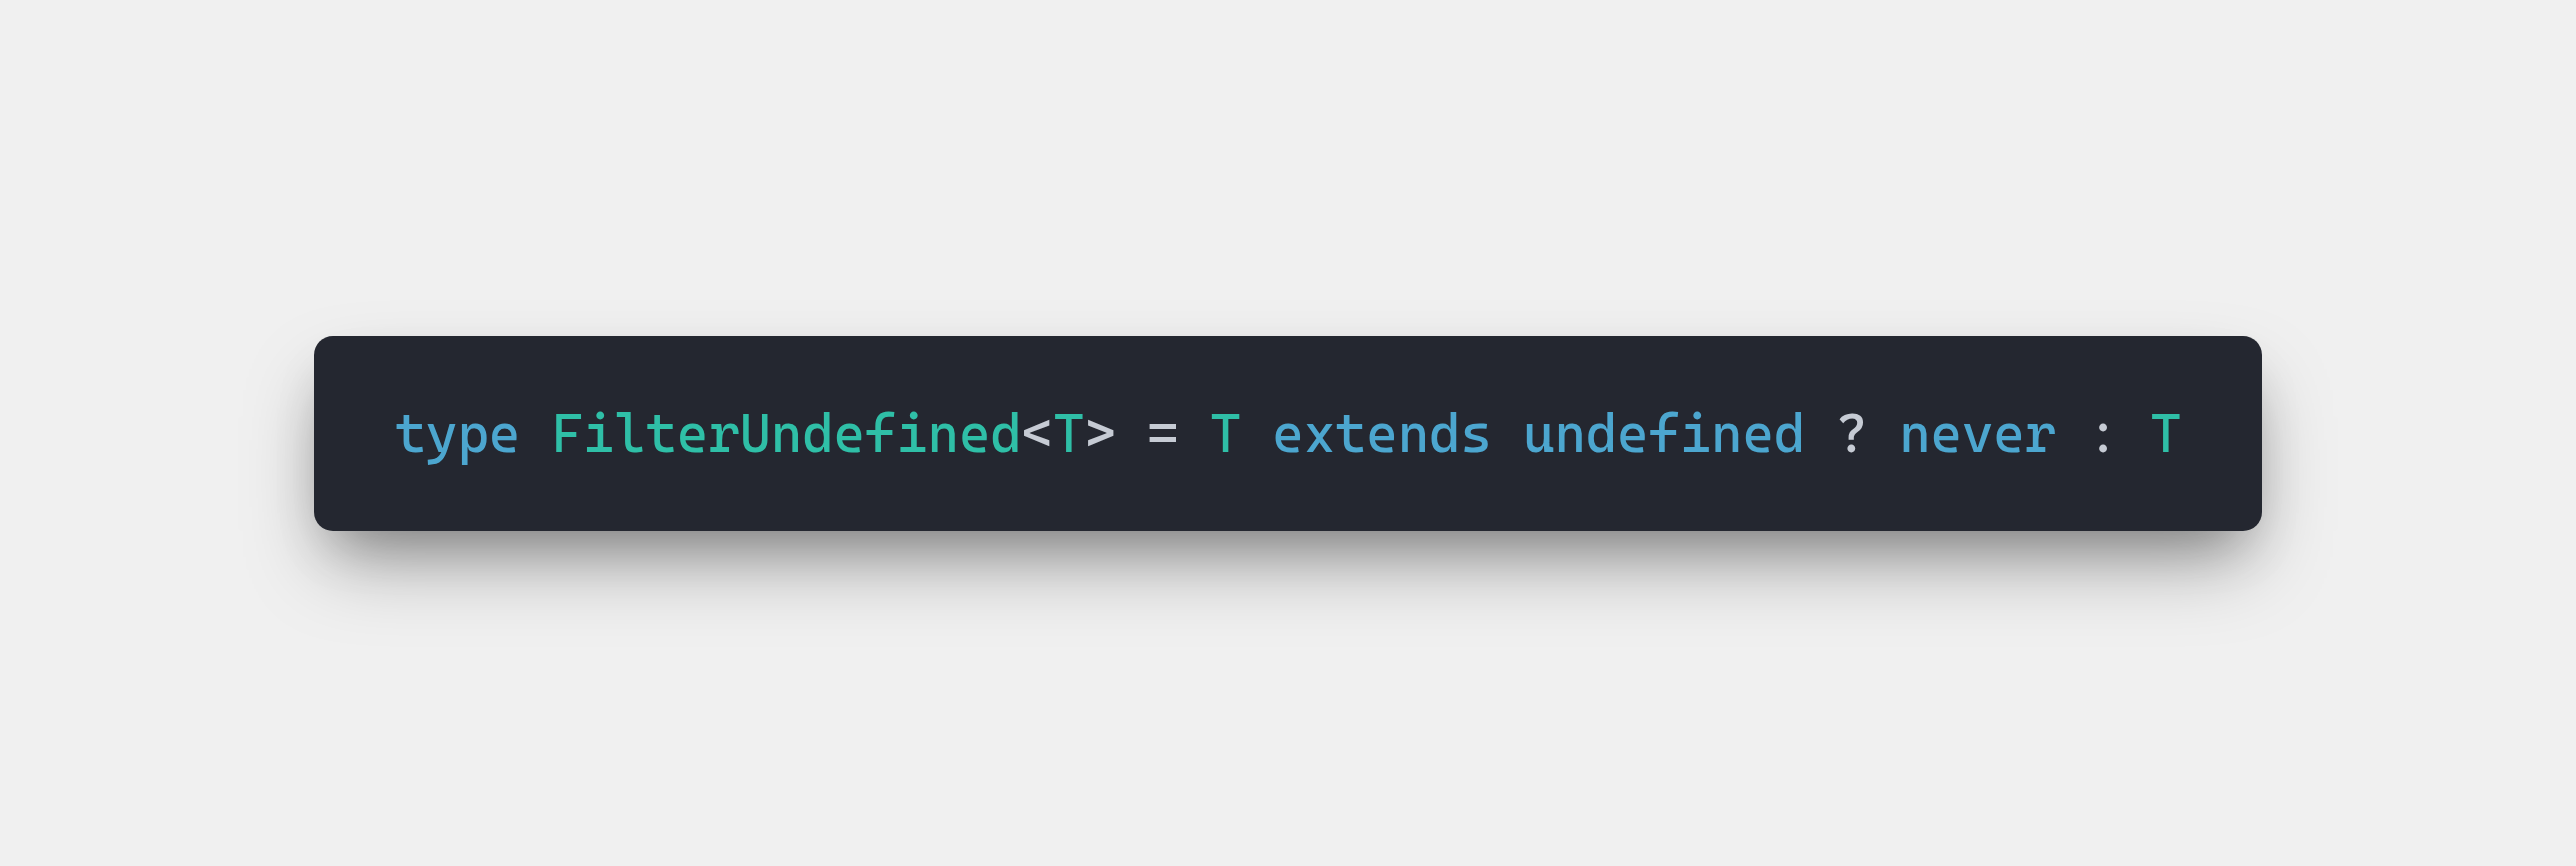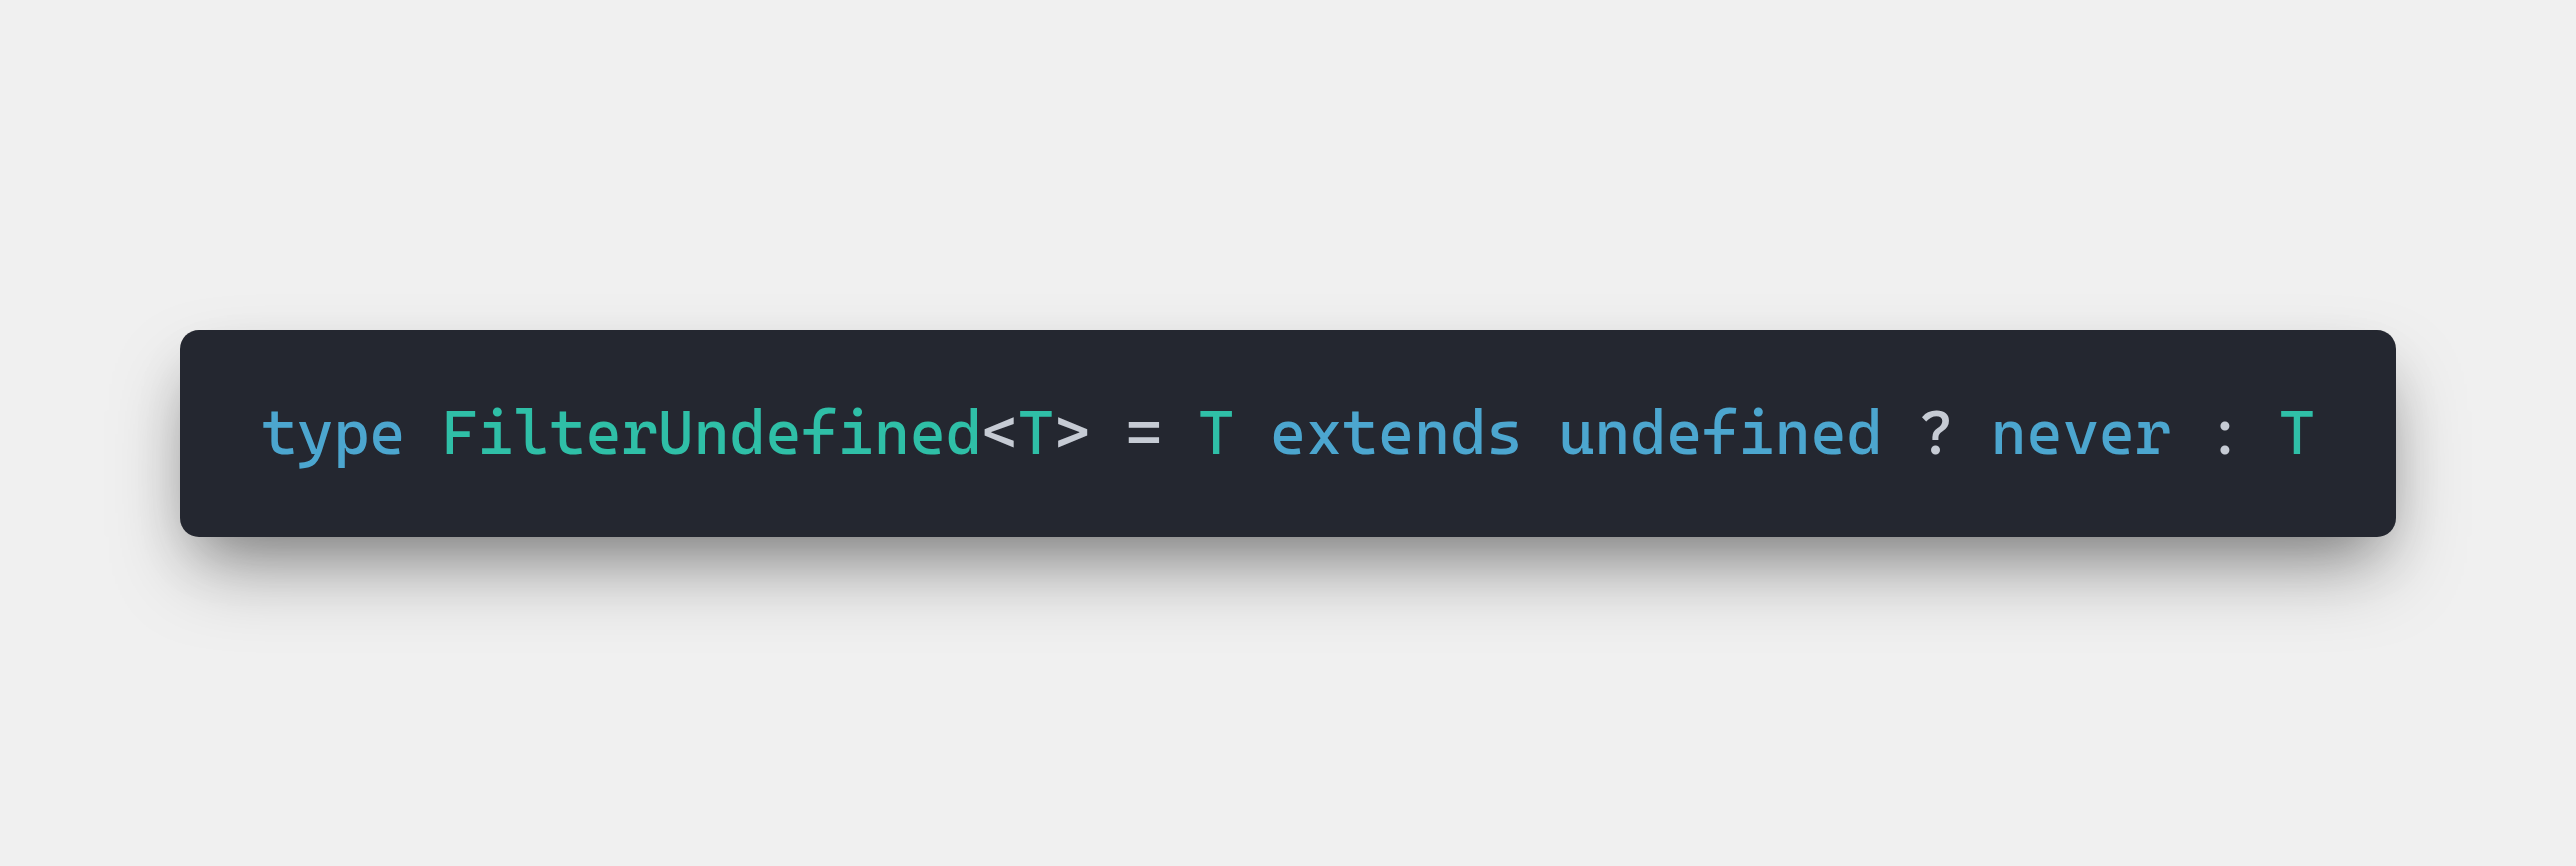--- a/index.html
+++ b/index.html
@@ -14,21 +14,21 @@
       display: flex;
       align-items: center;
       justify-content: center;
       font-family: ui-monospace, 'SF Mono', 'Cascadia Code', 'Menlo', 'Consolas', monospace;
     }
     .code-block {
       background: #242730;
       border-radius: 19px;
       padding: 60px 81px;
       box-shadow: 0 40px 81px -13.4px rgba(0,0,0,0.35), 0 27px 54px -20px rgba(0,0,0,0.25);
-      font-size: 62px;
+      font-size: 54px;
       line-height: 1.4;
       white-space: pre;
       font-weight: 500;
       letter-spacing: -0.3px;
     }
     .tok-kw {
       color: #4ca6cf;
     }
     .tok-type {
       color: #2fbfa7;

